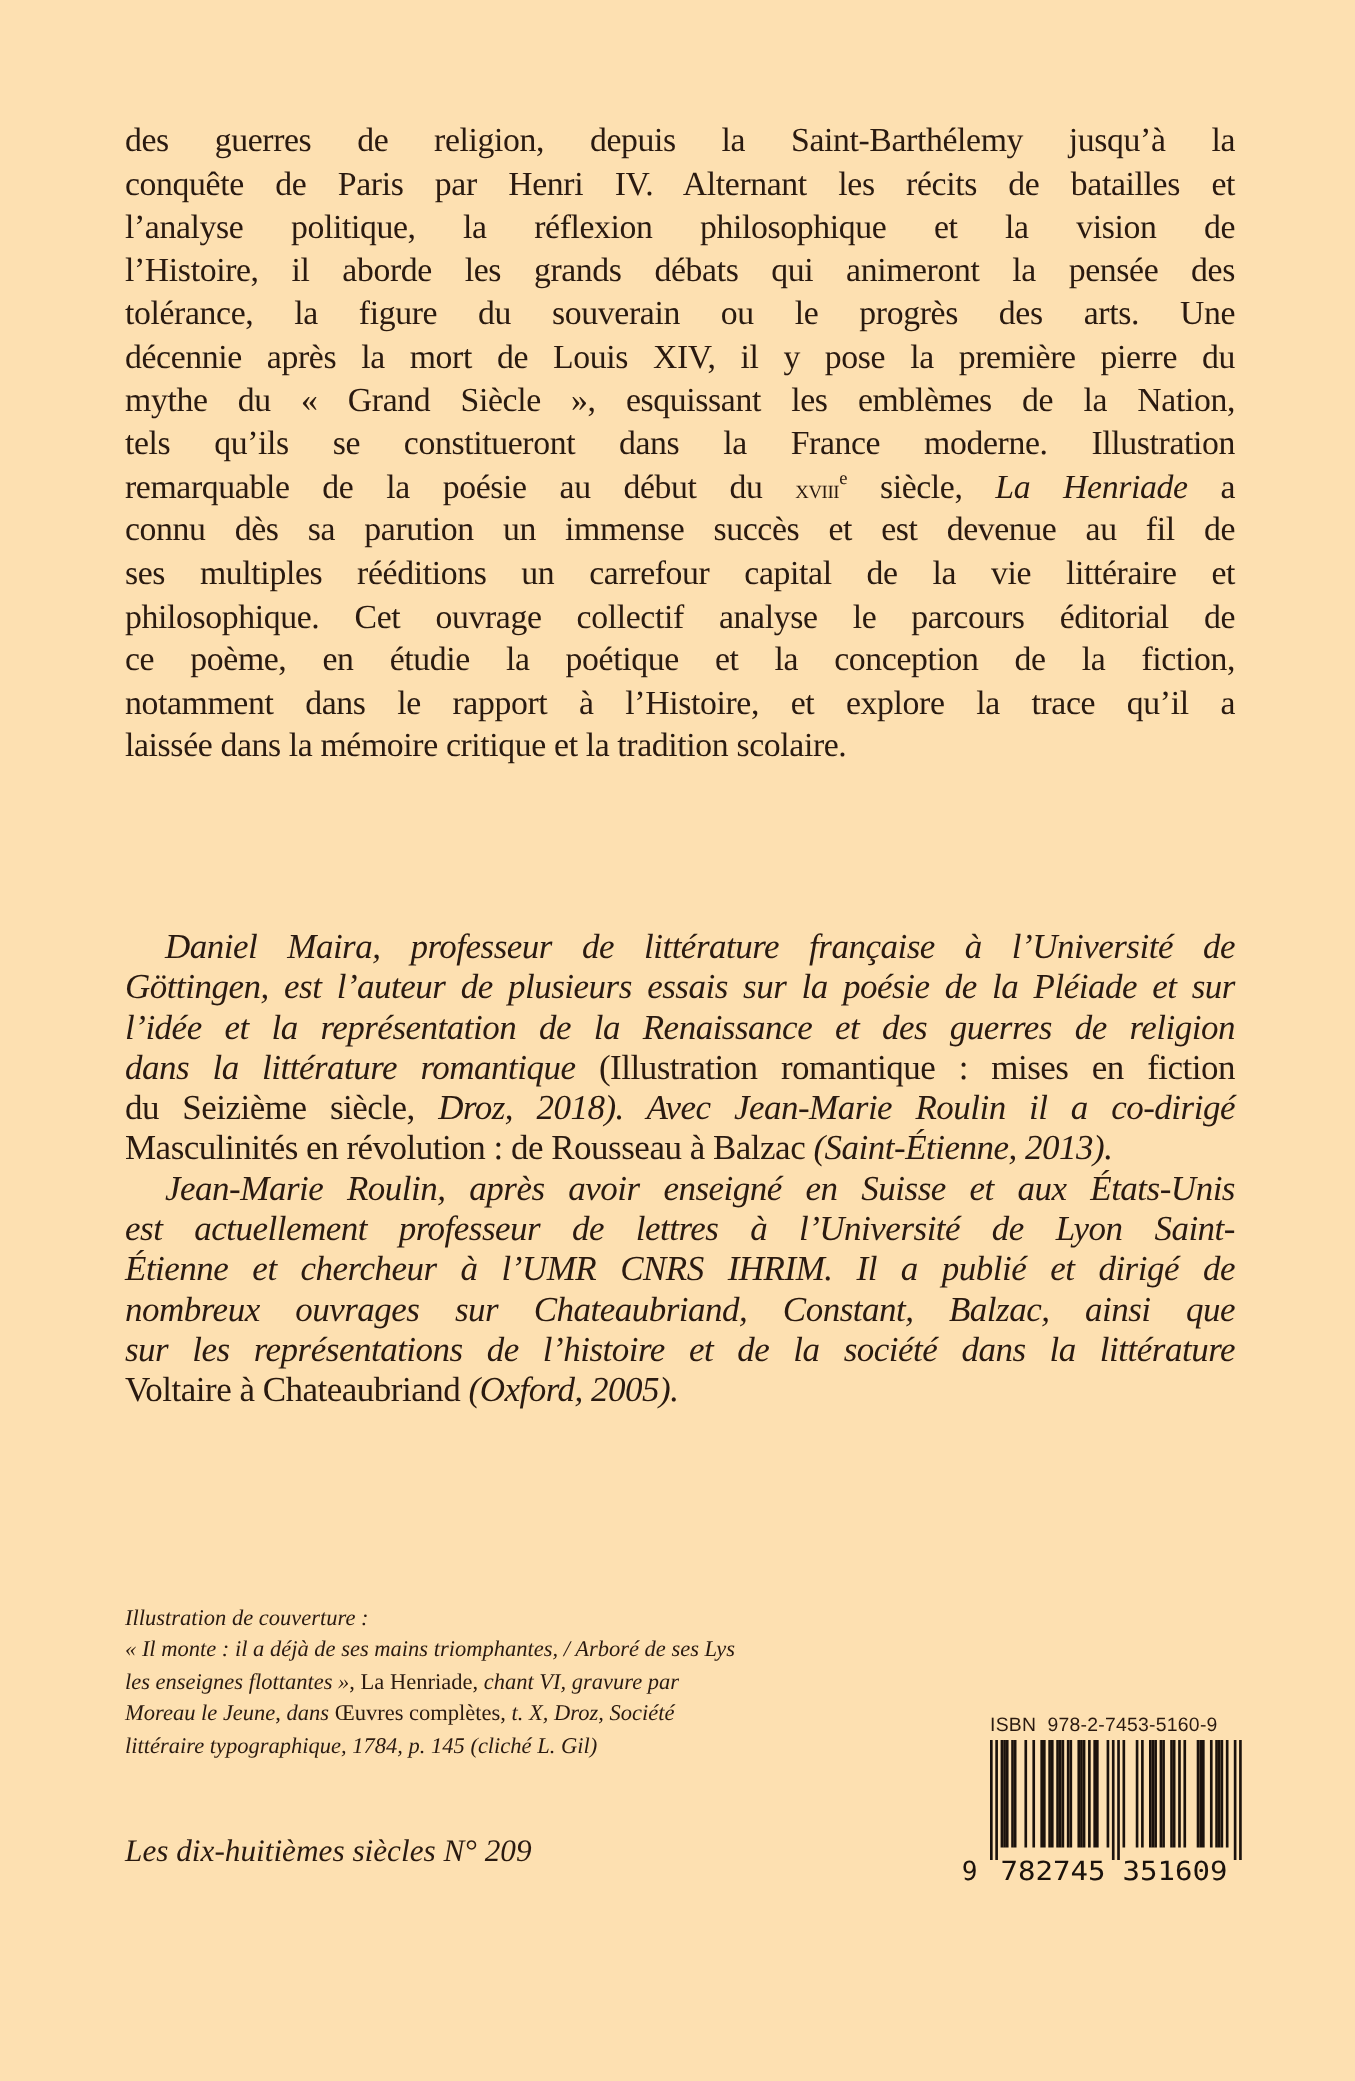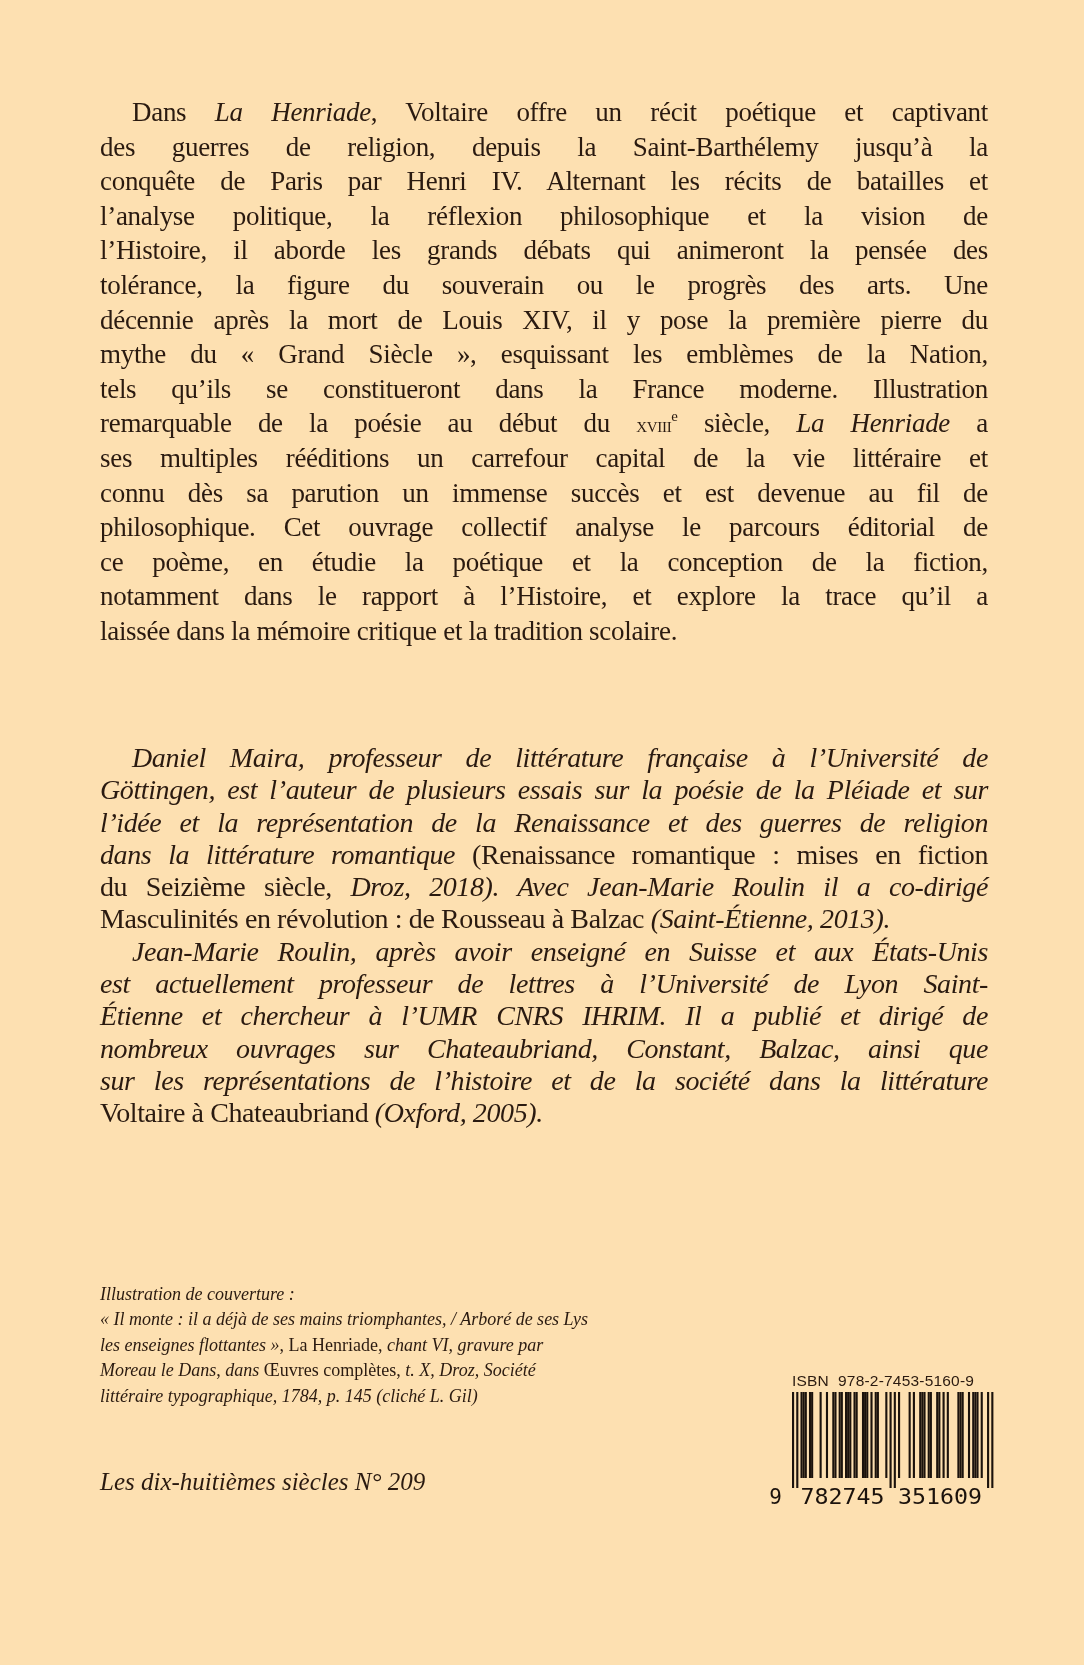--- a/index.html
+++ b/index.html
@@ -31,58 +31,57 @@
     position: absolute; left: 48px; top: 2px;
     font-family: "Liberation Sans", "DejaVu Sans", sans-serif; font-size: 15.5px;
     letter-spacing: 0.2px; white-space: pre; text-align: right;
   }
   .bars { position: absolute; left: 0; top: 22px; }
 </style>
 </head>
 <body>
 
 <div class="block main" style="top:95px;" id="summary">
-    <span class="line indent"><span>Dans </span><span class="it">La Henriade</span><span>, Voltaire offre un récit poétique et captivant</span></span>
     <span class="line"><span>des guerres de religion, depuis la Saint-Barthélemy jusqu’à la</span></span>
     <span class="line"><span>conquête de Paris par Henri IV. Alternant les récits de batailles et</span></span>
     <span class="line"><span>l’analyse politique, la réflexion philosophique et la vision de</span></span>
     <span class="line"><span>l’Histoire, il aborde les grands débats qui animeront la pensée des</span></span>
     <span class="line"><span>tolérance, la figure du souverain ou le progrès des arts. Une</span></span>
     <span class="line"><span>décennie après la mort de Louis XIV, il y pose la première pierre du</span></span>
     <span class="line"><span>mythe du « Grand Siècle », esquissant les emblèmes de la Nation,</span></span>
     <span class="line"><span>tels qu’ils se constitueront dans la France moderne. Illustration</span></span>
     <span class="line"><span>remarquable de la poésie au début du </span><span class="sc">xviii</span><sup>e</sup><span> siècle, </span><span class="it">La Henriade</span><span> a</span></span>
+    <span class="line"><span>connu dès sa parution un immense succès et est devenue au fil de</span></span>
     <span class="line"><span>ses multiples rééditions un carrefour capital de la vie littéraire et</span></span>
-    <span class="line"><span>connu dès sa parution un immense succès et est devenue au fil de</span></span>
     <span class="line"><span>philosophique. Cet ouvrage collectif analyse le parcours éditorial de</span></span>
     <span class="line"><span>ce poème, en étudie la poétique et la conception de la fiction,</span></span>
     <span class="line"><span>notamment dans le rapport à l’Histoire, et explore la trace qu’il a</span></span>
     <span class="line last"><span>laissée dans la mémoire critique et la tradition scolaire.</span></span>
   </div>
 
 <div class="block bio" style="top:742px;" id="authors">
     <span class="line indent"><span class="it">Daniel Maira, professeur de littérature française à l’Université de</span></span>
     <span class="line"><span class="it">Göttingen, est l’auteur de plusieurs essais sur la poésie de la Pléiade et sur</span></span>
     <span class="line"><span class="it">l’idée et la représentation de la Renaissance et des guerres de religion</span></span>
-    <span class="line"><span class="it">dans la littérature romantique</span><span> (Renaissance romantique : mises en fiction</span></span>
+    <span class="line"><span class="it">dans la littérature romantique</span><span> (Illustration romantique : mises en fiction</span></span>
     <span class="line"><span>du Seizième siècle, </span><span class="it">Droz, 2018). Avec Jean-Marie Roulin il a co-dirigé</span></span>
     <span class="line last"><span>Masculinités en révolution : de Rousseau à Balzac </span><span class="it">(Saint-Étienne, 2013).</span></span>
     <span class="line indent"><span class="it">Jean-Marie Roulin, après avoir enseigné en Suisse et aux États-Unis</span></span>
     <span class="line"><span class="it">est actuellement professeur de lettres à l’Université de Lyon Saint-</span></span>
     <span class="line"><span class="it">Étienne et chercheur à l’UMR CNRS IHRIM. Il a publié et dirigé de</span></span>
     <span class="line"><span class="it">nombreux ouvrages sur Chateaubriand, Constant, Balzac, ainsi que</span></span>
     <span class="line"><span class="it">sur les représentations de l’histoire et de la société dans la littérature</span></span>
     <span class="line last"><span>Voltaire à Chateaubriand </span><span class="it">(Oxford, 2005).</span></span>
   </div>
 
 <div class="block caption" style="top:1282px;" id="caption">
     <span class="line last"><span class="it">Illustration de couverture :</span></span>
     <span class="line last"><span class="it">« Il monte : il a déjà de ses mains triomphantes, / Arboré de ses Lys</span></span>
     <span class="line last"><span class="it">les enseignes flottantes »</span><span>, La Henriade, </span><span class="it">chant VI, gravure par</span></span>
-    <span class="line last"><span class="it">Moreau le Dans</span><span>, </span><span class="it">dans</span><span> Œuvres complètes, </span><span class="it">t. X, Droz, Société</span></span>
+    <span class="line last"><span class="it">Moreau le Jeune</span><span>, </span><span class="it">dans</span><span> Œuvres complètes, </span><span class="it">t. X, Droz, Société</span></span>
     <span class="line last"><span class="it">littéraire typographique, 1784, p. 145  (cliché L. Gil)</span></span>
   </div>
 
 <div class="series">Les dix-huitièmes siècles N° 209</div>
 
 <div class="barcode">
   <div class="isbn-label">ISBN  978-2-7453-5160-9</div>
   <svg class="bars" id="barsvg" width="260" height="118">
       <rect x="48.00" y="0" width="2.12" height="96" fill="#1b120c"></rect>
       <rect x="52.24" y="0" width="2.12" height="96" fill="#1b120c"></rect>

